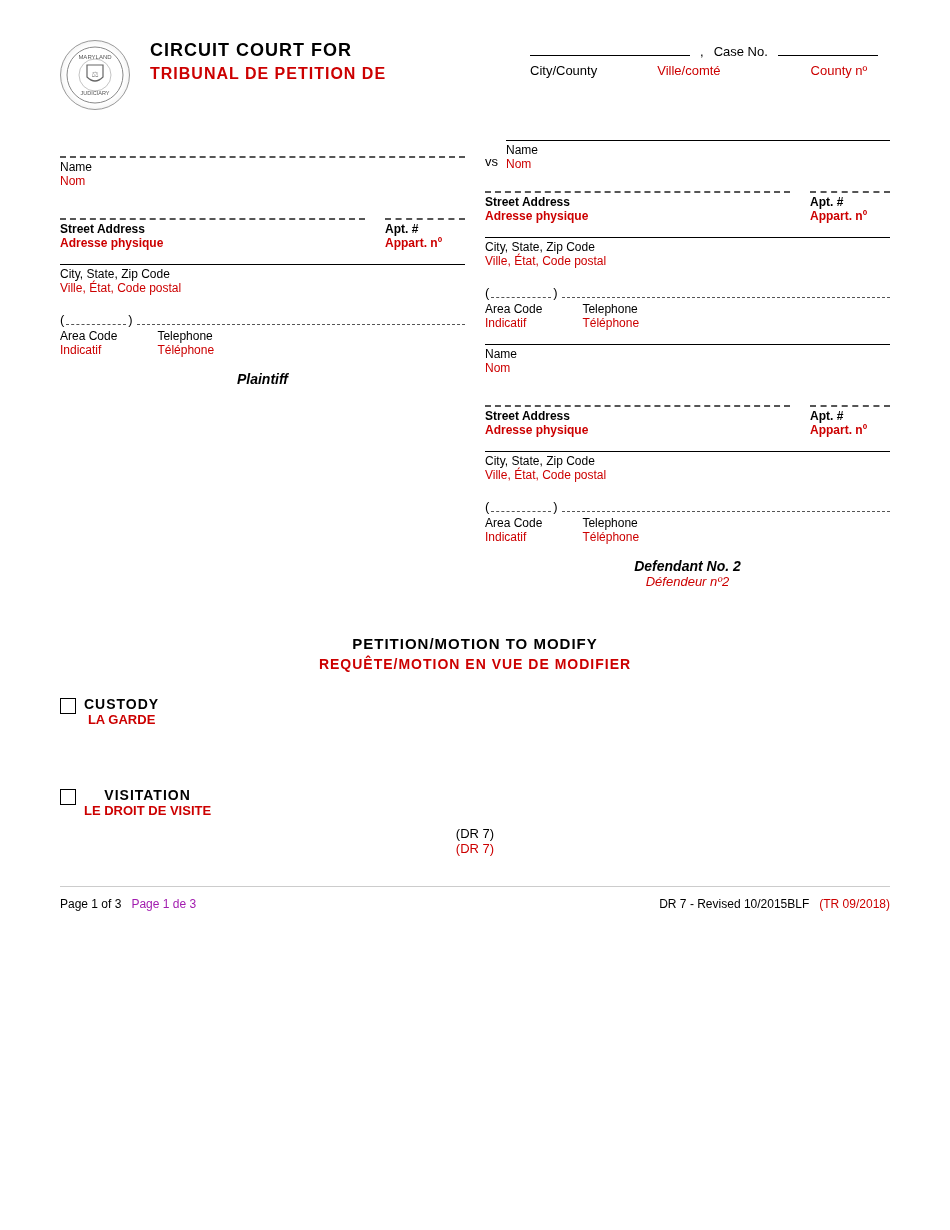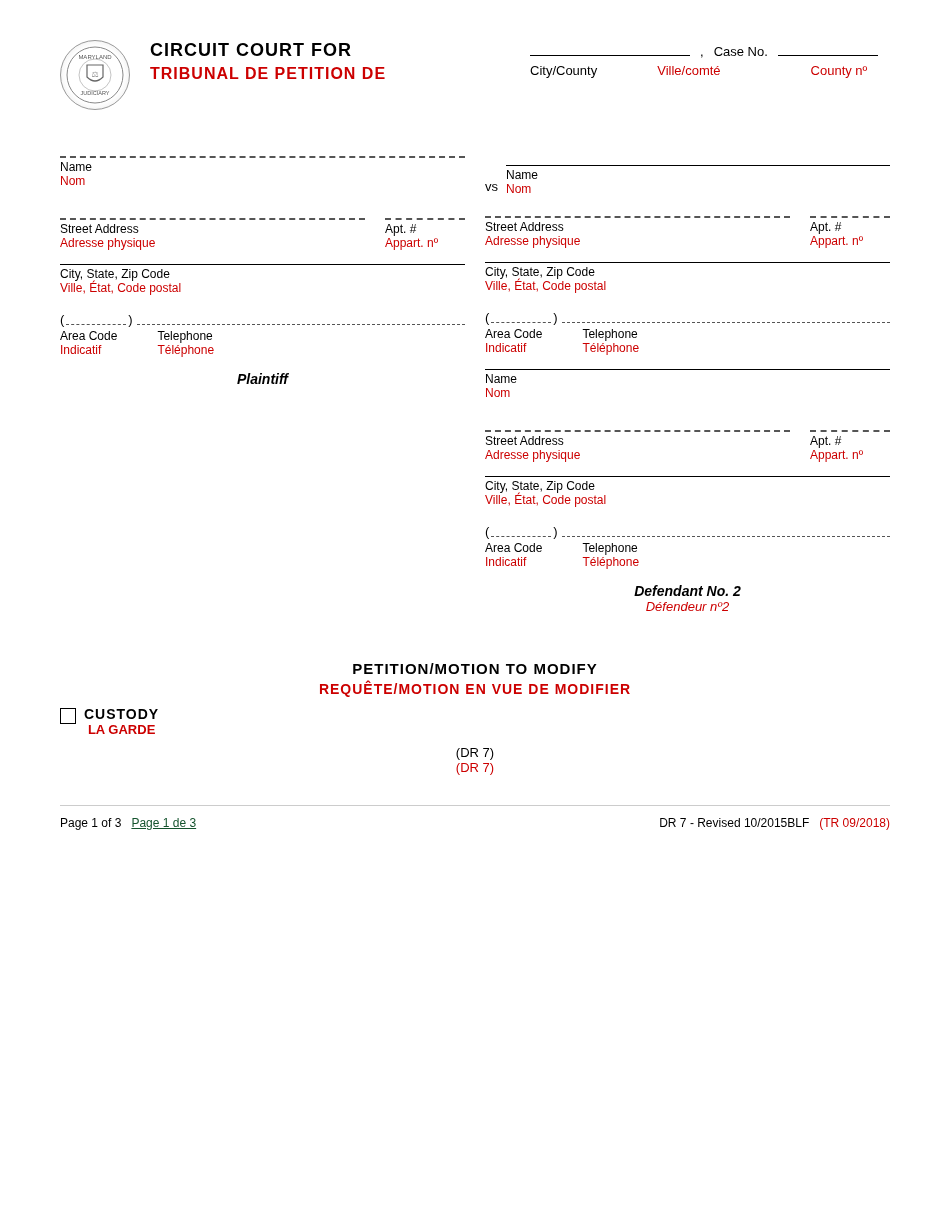--- a/index.html
+++ b/index.html
@@ -114,20 +114,21 @@
     .label-fr {
       font-size: 12px;
       color: #cc0000;
     }
     .two-col-field {
       display: flex;
       gap: 20px;
     }
     .two-col-field .field-item {
       flex: 1;
+      font-weight: bold;
     }
     .two-col-field .field-item.small {
       flex: 0 0 80px;
     }
 
     .phone-line {
       display: flex;
       align-items: flex-end;
       margin-bottom: 2px;
     }
@@ -151,21 +152,20 @@
       border-bottom: 1px dashed #555;
       flex: 1;
       height: 16px;
     }
 
     .vs-block {
       display: flex;
       align-items: flex-start;
       gap: 8px;
       margin-bottom: 4px;
-      margin-top: 25px;
     }
     .vs-label {
       font-size: 13px;
       color: #000;
       margin-top: 14px;
     }
 
     .role-label {
       text-align: center;
       margin-top: 8px;
@@ -193,21 +193,21 @@
       letter-spacing: 1px;
       text-align: center;
       margin-bottom: 4px;
     }
     .petition-title-fr {
       font-size: 14px;
       font-weight: bold;
       color: #cc0000;
       letter-spacing: 1px;
       text-align: center;
-      margin-bottom: 9px;
+      margin-bottom: 24px;
     }
     .checkbox-row {
       display: flex;
       justify-content: center;
       gap: 60px;
       align-items: flex-start;
       margin-bottom: 8px;
       flex-direction: column;
     }
     .checkbox-item {
@@ -248,21 +248,21 @@
     .footer {
       display: flex;
       justify-content: space-between;
       align-items: center;
       margin-top: 30px;
       padding-top: 10px;
       border-top: 1px solid #ccc;
       font-size: 12px;
     }
     .footer-left { color: #000; }
-    .footer-left .red { color: #14532d; text-decoration: underline; }
+    .footer-left .red { color: #a21caf; }
     .footer-right { color: #000; }
     .footer-right .red { color: #cc0000; }
     .separator {
       height: 1px;
       background: #000;
       margin-bottom: 2px;
     }
   </style>
 </head>
 <body>
@@ -468,20 +468,27 @@
     <div class="petition-title-en">PETITION/MOTION TO MODIFY</div>
     <div class="petition-title-fr">REQUÊTE/MOTION EN VUE DE MODIFIER</div>
     <div class="checkbox-row">
       <div class="checkbox-item">
         <div class="checkbox-box"></div>
         <div>
           <div class="checkbox-text-en">CUSTODY</div>
           <div class="checkbox-text-fr">LA GARDE</div>
         </div>
       </div>
+      <div class="checkbox-item">
+        <div class="checkbox-box"></div>
+        <div>
+          <div class="checkbox-text-en">VISITATION</div>
+          <div class="checkbox-text-fr">LE DROIT DE VISITE</div>
+        </div>
+      </div>
     </div>
     <div class="dr-label">
       <div class="dr-en">(DR 7)</div>
       <div class="dr-fr red">(DR 7)</div>
     </div>
   </div>
 
   <div class="footer">
     <div class="footer-left">
       <span>Page 1 of 3</span>

